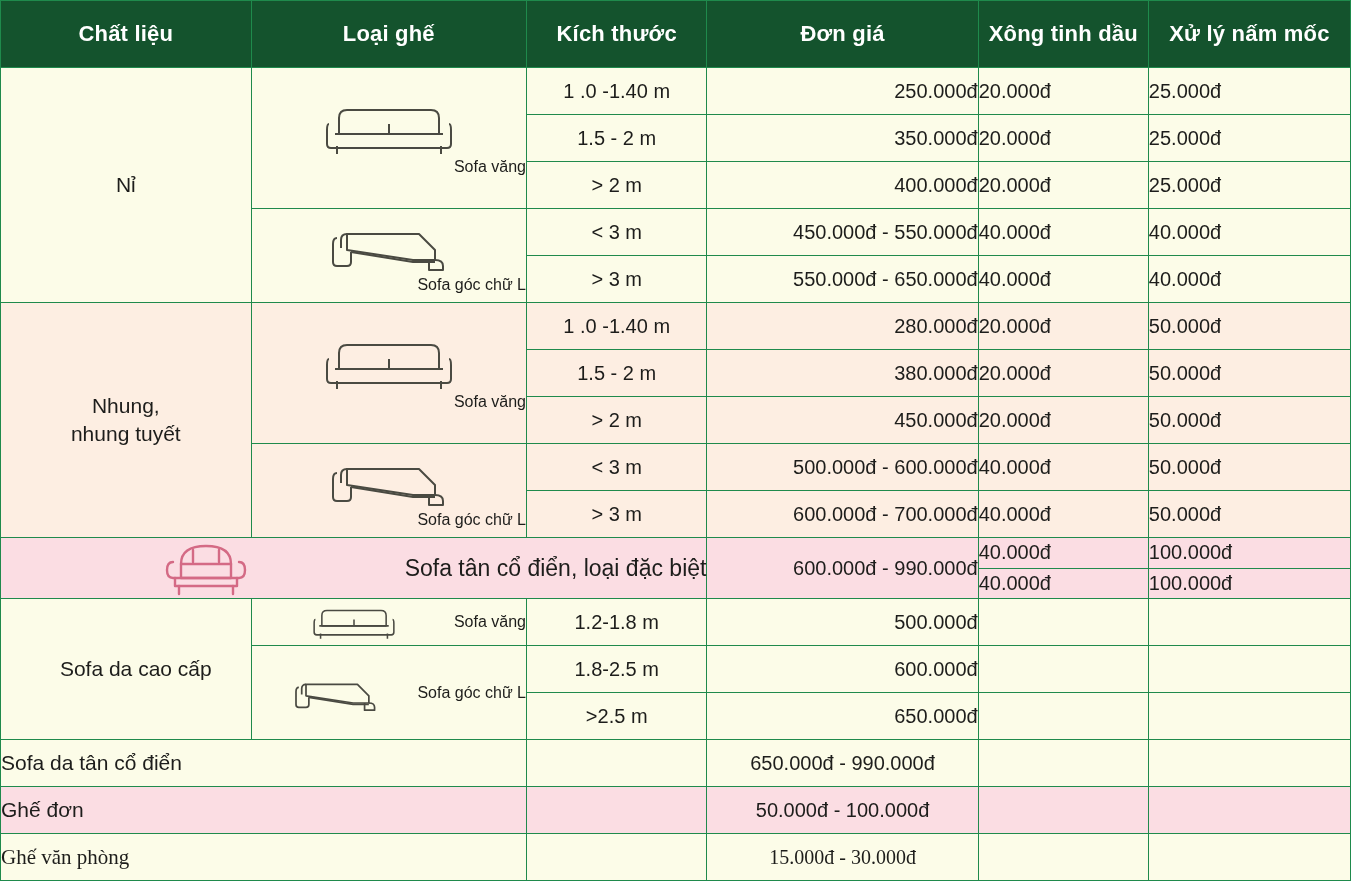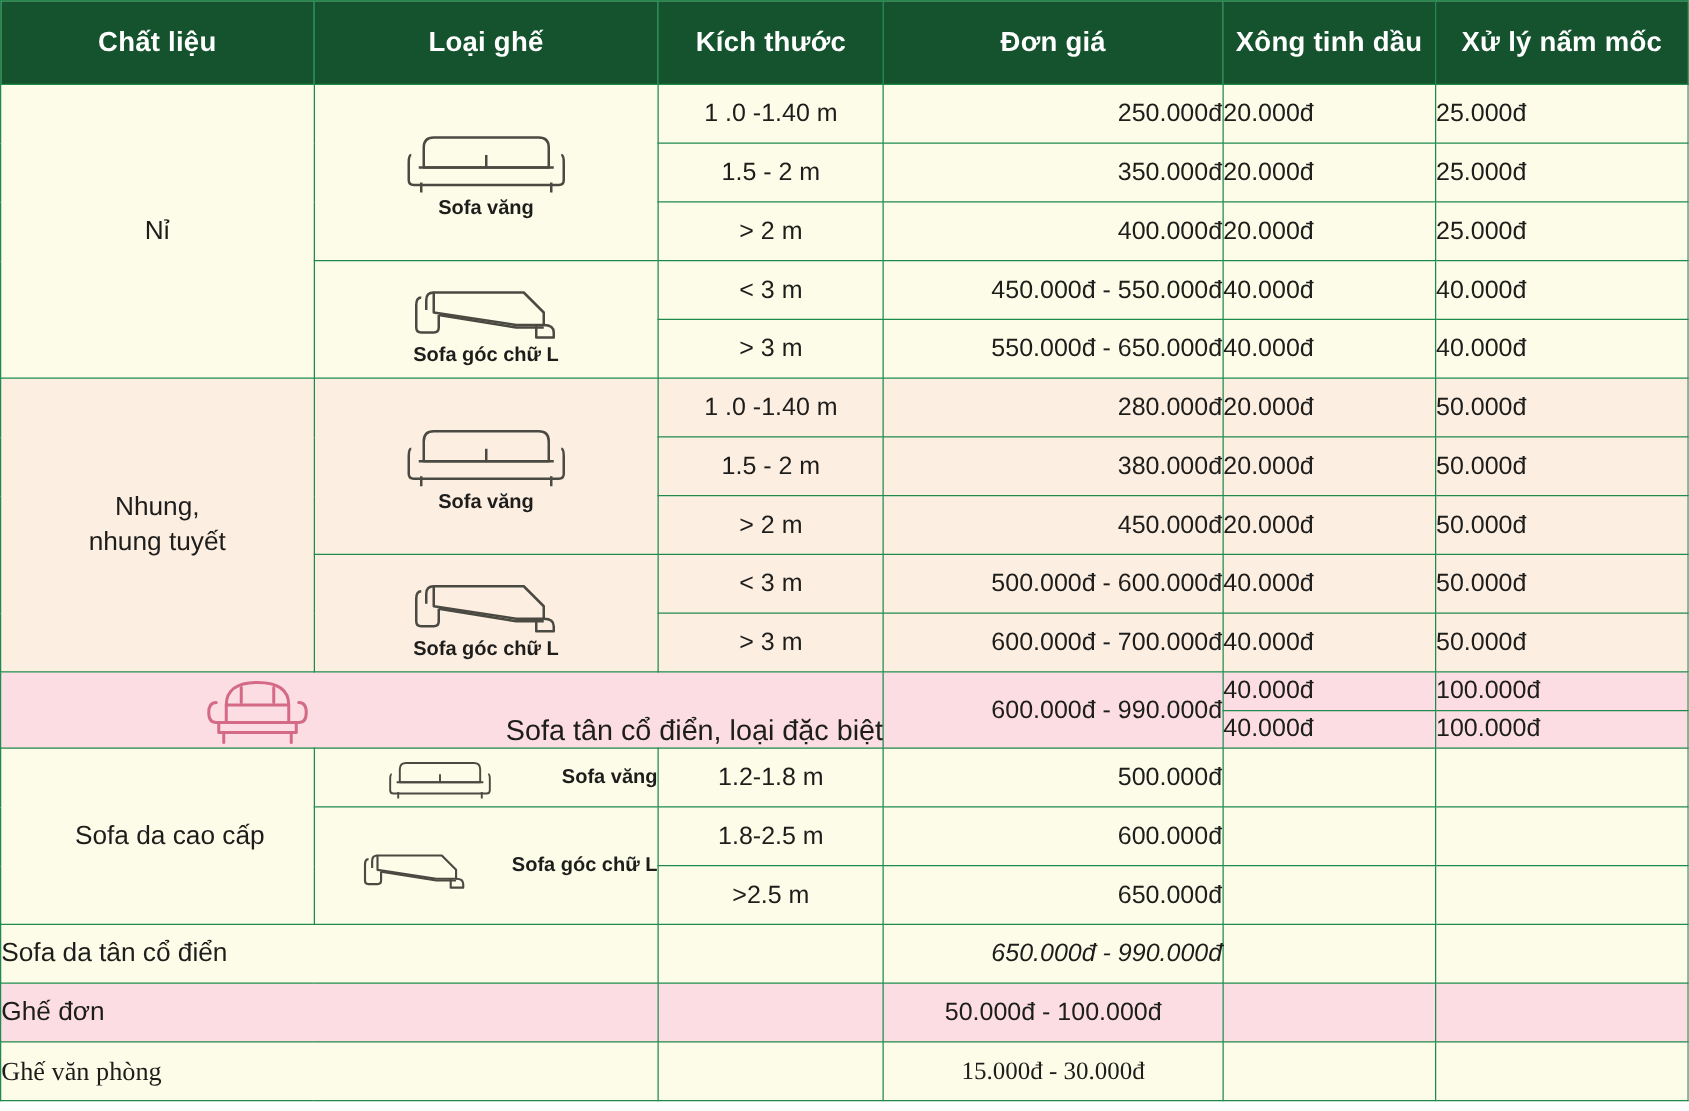--- a/index.html
+++ b/index.html
@@ -71,35 +71,36 @@
     text-align:left;
     padding-right:18px;
     font-size:20px;
   }
   .type-cell{
     text-align:center;
     padding:6px 0 8px 0;
   }
   .type-label{
     font-size:16px;
-    font-weight:bold;
+    font-weight:normal;
     margin-top:2px;
     display:block;
+    text-align:right;
   }
   .type-inline{
     display:flex;
     align-items:center;
     gap:12px;
     padding-left:14px;
   }
   .type-inline .type-label{margin-top:0;}
   .svg-wrap{display:block;line-height:0;margin:0 auto;}
   .tancodien-cell{
     display:flex;
-    align-items:flex-end;
+    align-items:center;
     gap:18px;
     padding-left:24px;
   }
   .tancodien-text{
     font-size:23px;
   }
   .full-left{
     text-align:left;
     padding-left:34px;
     font-size:21px;
@@ -330,21 +331,21 @@
     <tr class="row-dacaocap">
       <td class="size-cell">&gt;2.5 m</td>
       <td class="price-cell">650.000đ</td>
       <td class="num-cell blank"></td>
       <td class="num-cell blank"></td>
     </tr>
 
     <tr class="row-datancodien">
       <td class="full-left" colspan="2">Sofa da tân cổ điển</td>
       <td class="size-cell blank"></td>
-      <td class="price-cell" style="text-align:right;padding-right:0;font-style:italic;">650.000đ - 990.000đ</td>
+      <td class="price-cell" style="text-align:center;padding-right:0;">650.000đ - 990.000đ</td>
       <td class="num-cell blank"></td>
       <td class="num-cell blank"></td>
     </tr>
     <tr class="row-ghedon">
       <td class="full-left" colspan="2">Ghế đơn</td>
       <td class="size-cell blank"></td>
       <td class="price-cell" style="text-align:center;padding-right:0;">50.000đ - 100.000đ</td>
       <td class="num-cell blank"></td>
       <td class="num-cell blank"></td>
     </tr>

